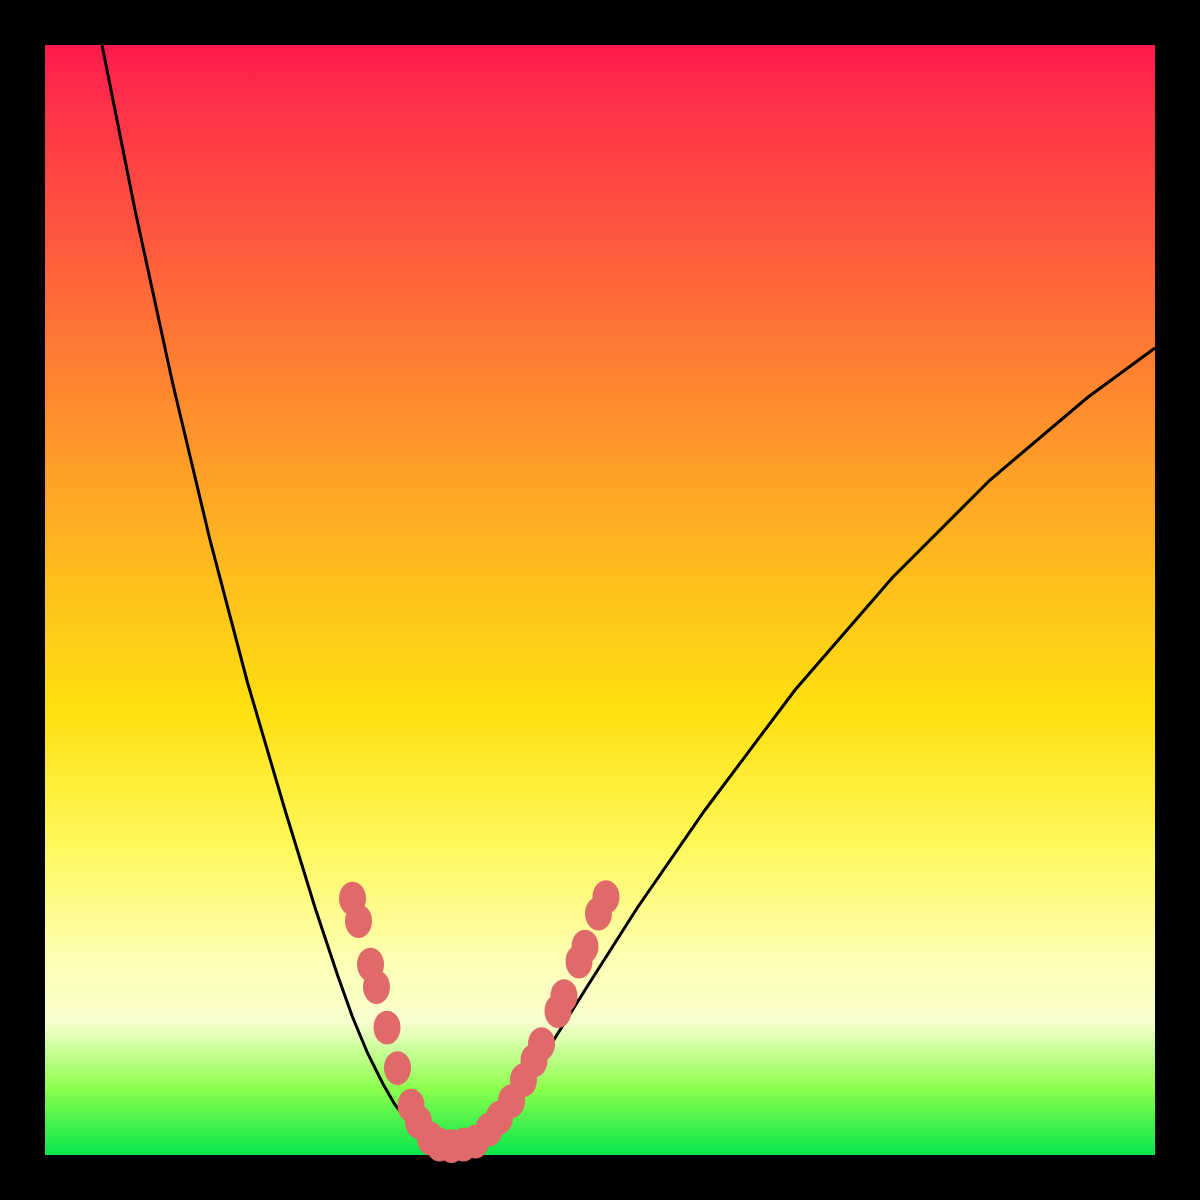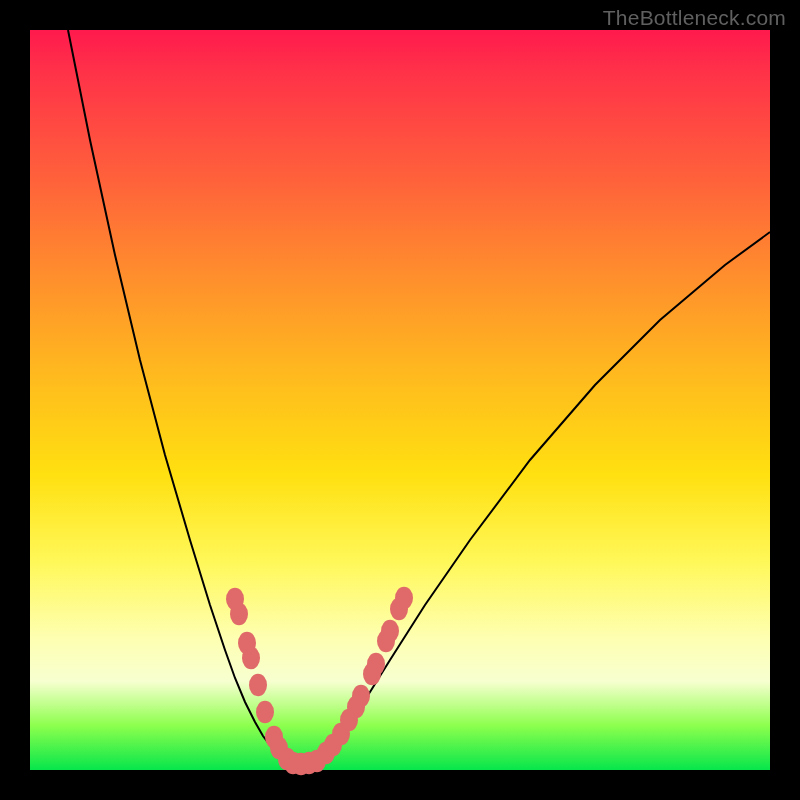--- a/index.html
+++ b/index.html
@@ -100,14 +100,13 @@
           <ellipse cx="331" cy="666" rx="9" ry="11.25"></ellipse>
           <ellipse cx="342" cy="644" rx="9" ry="11.25"></ellipse>
           <ellipse cx="346" cy="634" rx="9" ry="11.25"></ellipse>
           <ellipse cx="356" cy="611" rx="9" ry="11.25"></ellipse>
           <ellipse cx="360" cy="601" rx="9" ry="11.25"></ellipse>
           <ellipse cx="369" cy="579" rx="9" ry="11.25"></ellipse>
           <ellipse cx="374" cy="568" rx="9" ry="11.25"></ellipse>
         </g>
     </svg>
   </div>
-  <div class="watermark">TheBottleneck.com</div>
 </div>
 
 </body></html>

